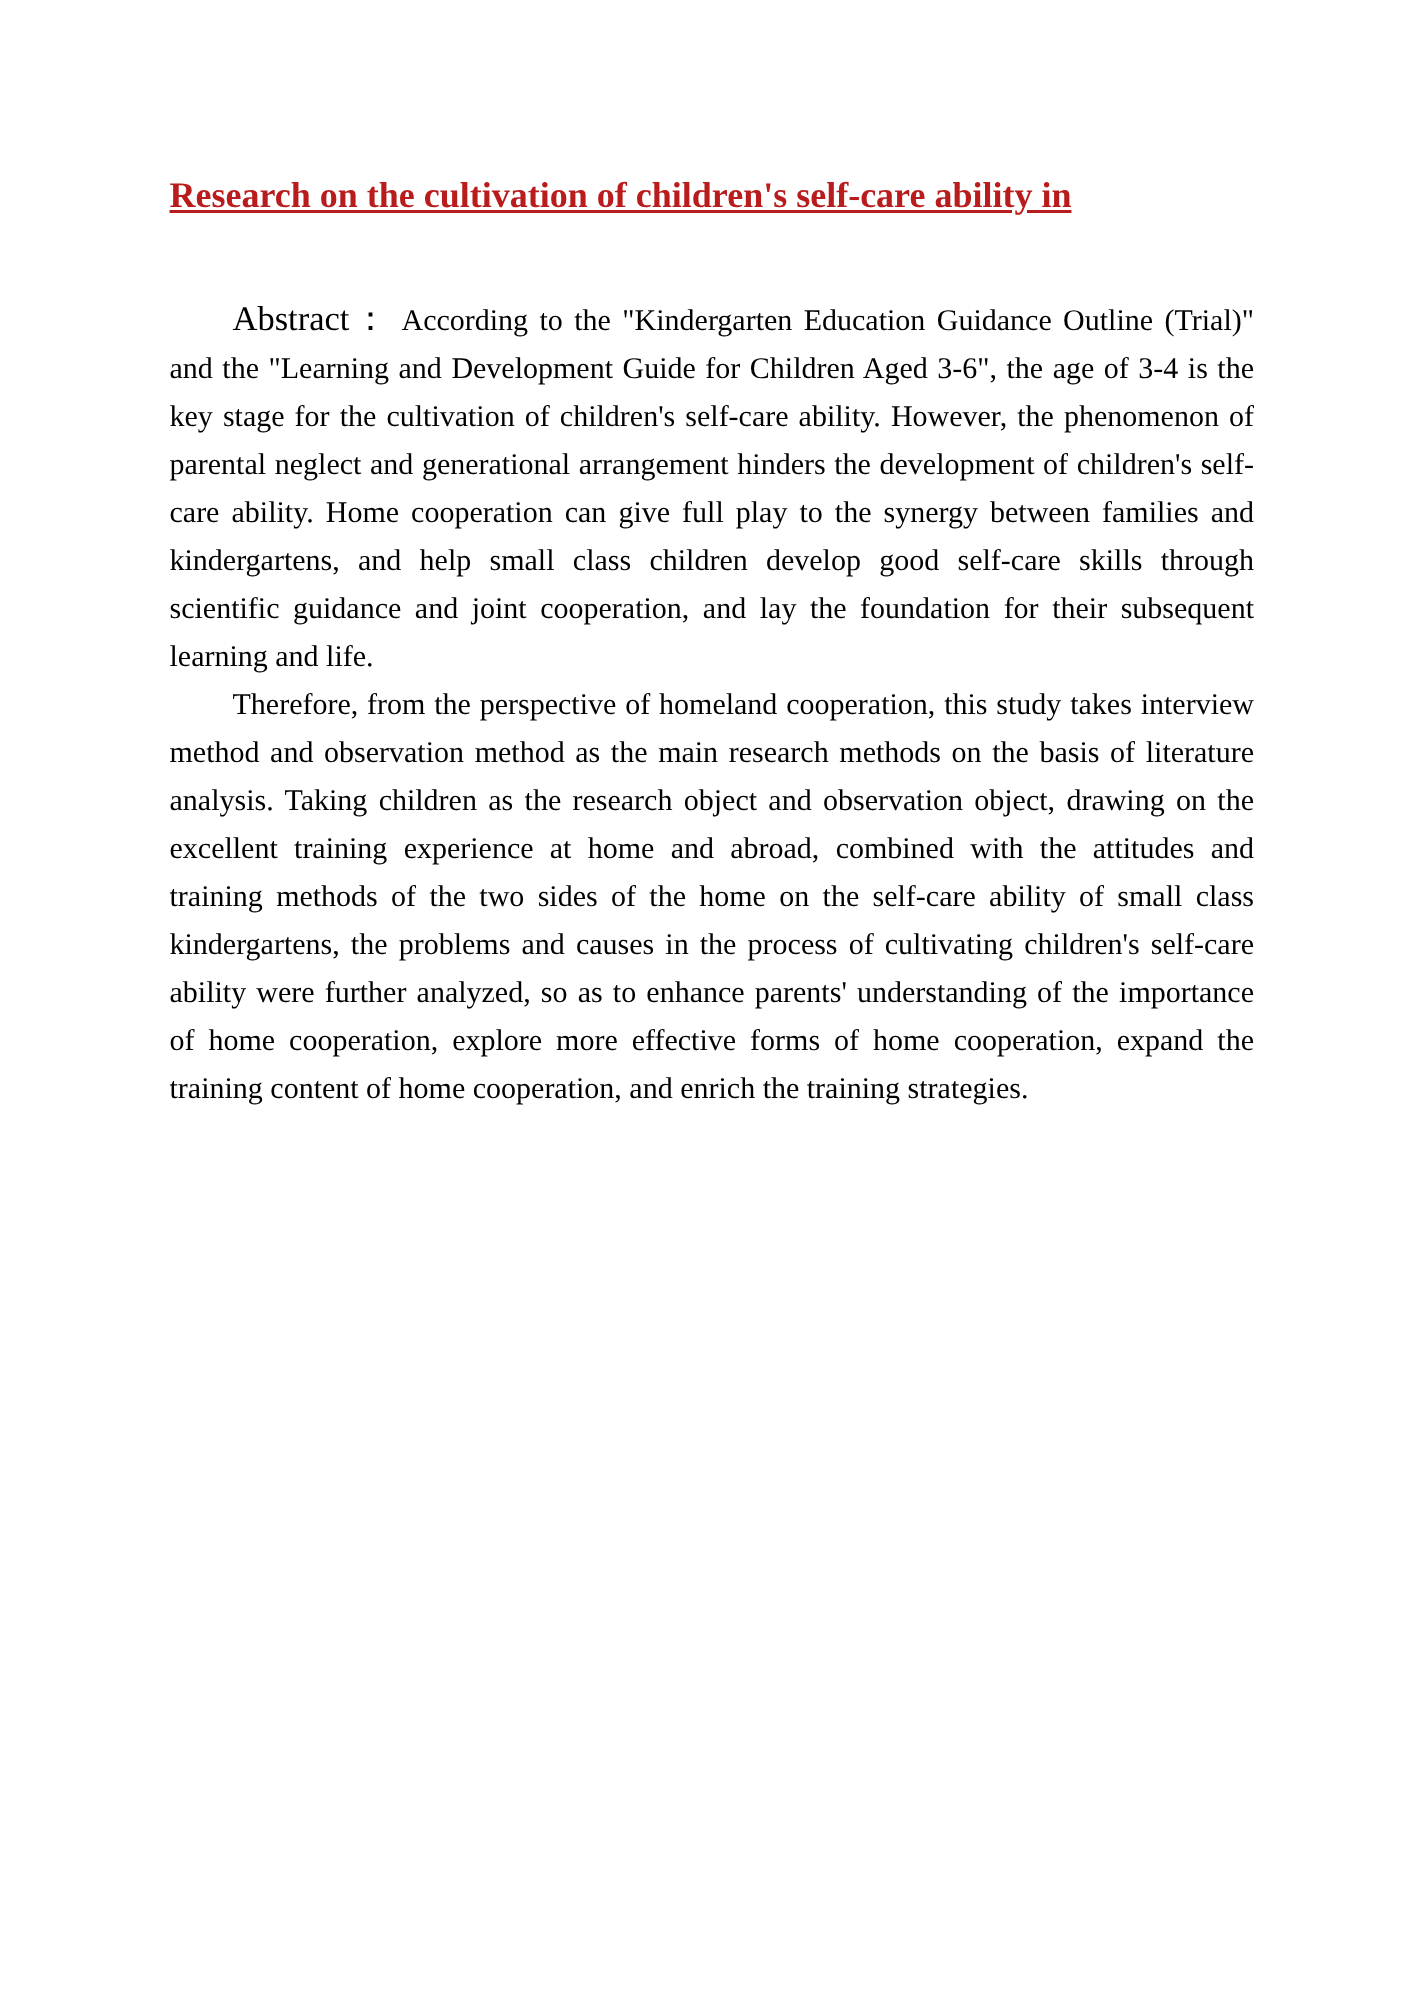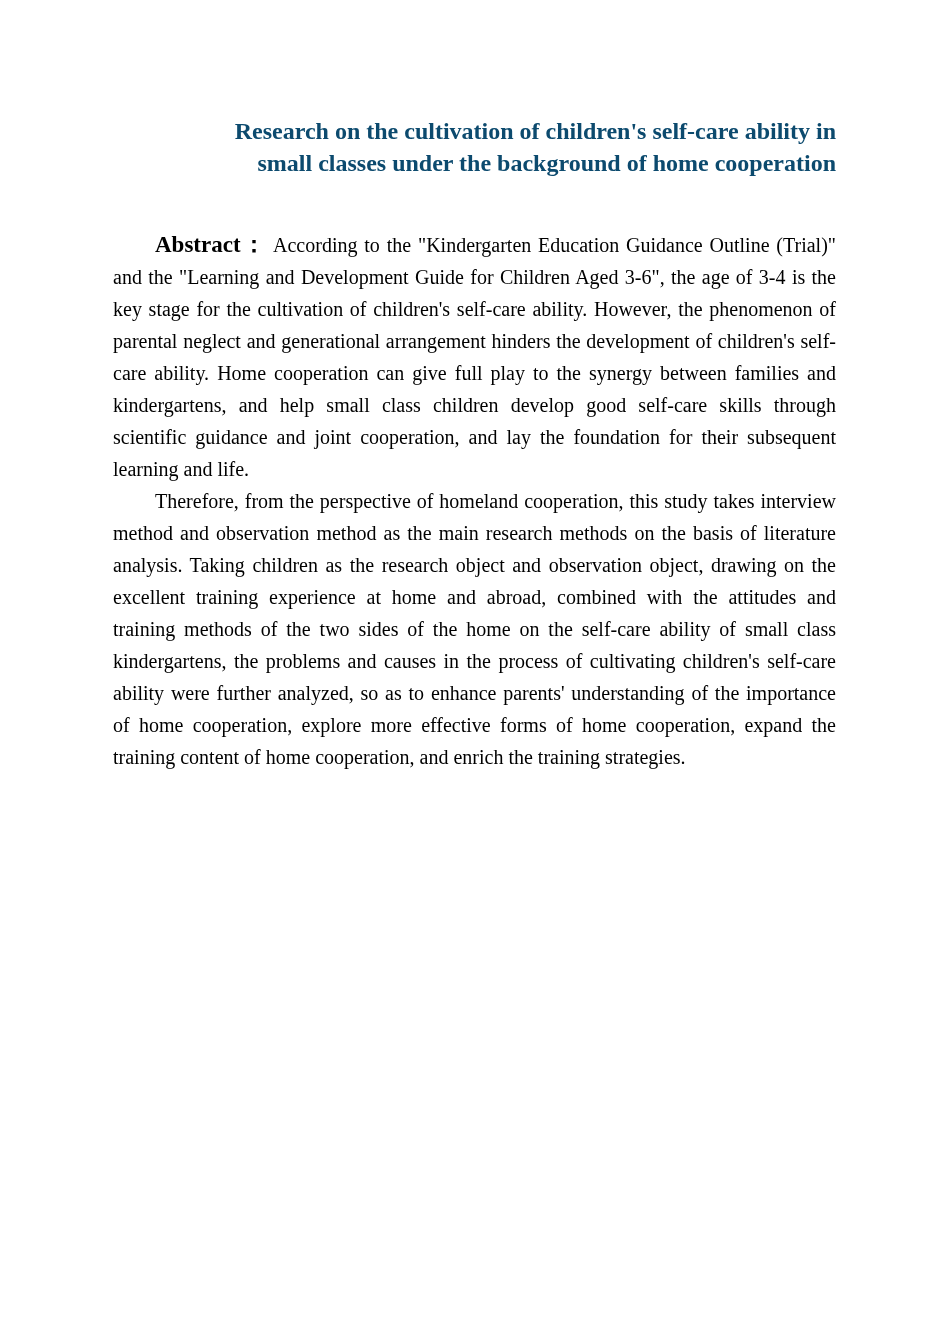--- a/index.html
+++ b/index.html
@@ -19,47 +19,47 @@
     width: 950px;
     height: 1344px;
     padding: 115px 114px 0 113px;
     background: #ffffff;
   }
   .doc-title {
     margin: 0 0 50px 0;
     font-size: 24px;
     font-weight: bold;
     line-height: 32px;
-    text-align: right;
-    color: #0c4a6e;
+    text-align: left;
+    color: #b91c1c;
+    text-decoration: underline;
   }
   .body-para {
     margin: 0;
     font-size: 20px;
     line-height: 32px;
     text-align: justify;
     text-indent: 42px;
     color: #000000;
   }
   .inline-heading {
     font-size: 23px;
-    font-weight: bold;
+    font-weight: normal;
   }
   .keywords-para {
     margin-top: 32px;
   }
 </style>
 </head>
 <body>
 
 <div class="page">
 
   <h1 class="doc-title">
     <span>Research on the cultivation of children's self-care ability in</span><br>
-    <span>small classes under the background of home cooperation</span>
   </h1>
 
   <p class="body-para">
     <span class="inline-heading">Abstract：</span>
     <span>According to the "Kindergarten Education Guidance Outline (Trial)" and the "Learning and Development Guide for Children Aged 3-6", the age of 3-4 is the key stage for the cultivation of children's self-care ability. However, the phenomenon of parental neglect and generational arrangement hinders the development of children's self-care ability. Home cooperation can give full play to the synergy between families and kindergartens, and help small class children develop good self-care skills through scientific guidance and joint cooperation, and lay the foundation for their subsequent learning and life.</span>
   </p>
 
   <p class="body-para">Therefore, from the perspective of homeland cooperation, this study takes interview method and observation method as the main research methods on the basis of literature analysis. Taking children as the research object and observation object, drawing on the excellent training experience at home and abroad, combined with the attitudes and training methods of the two sides of the home on the self-care ability of small class kindergartens, the problems and causes in the process of cultivating children's self-care ability were further analyzed, so as to enhance parents' understanding of the importance of home cooperation, explore more effective forms of home cooperation, expand the training content of home cooperation, and enrich the training strategies.</p>
 
 

